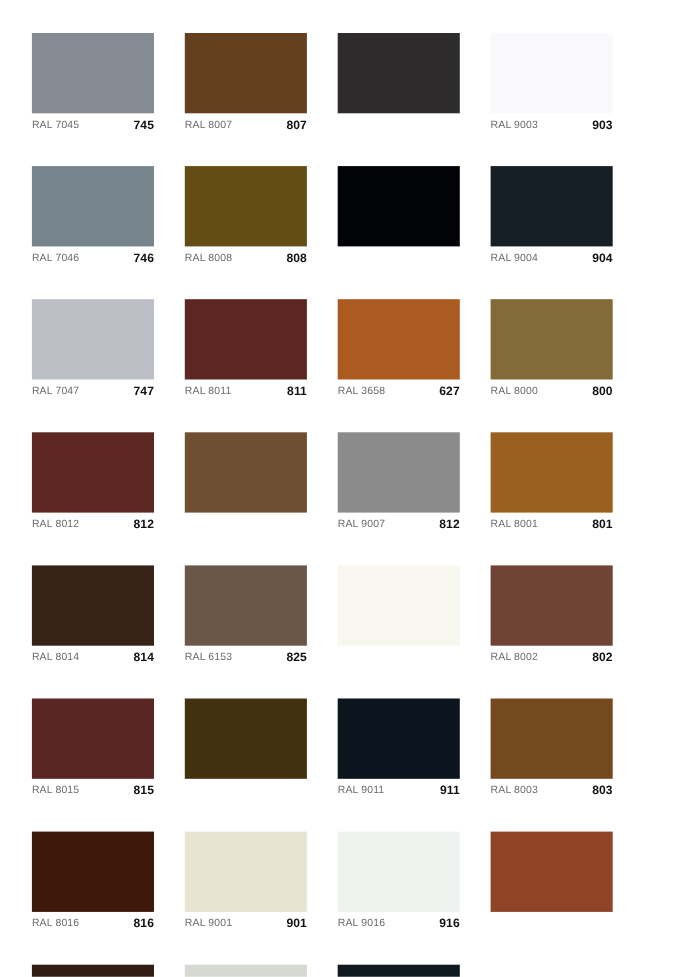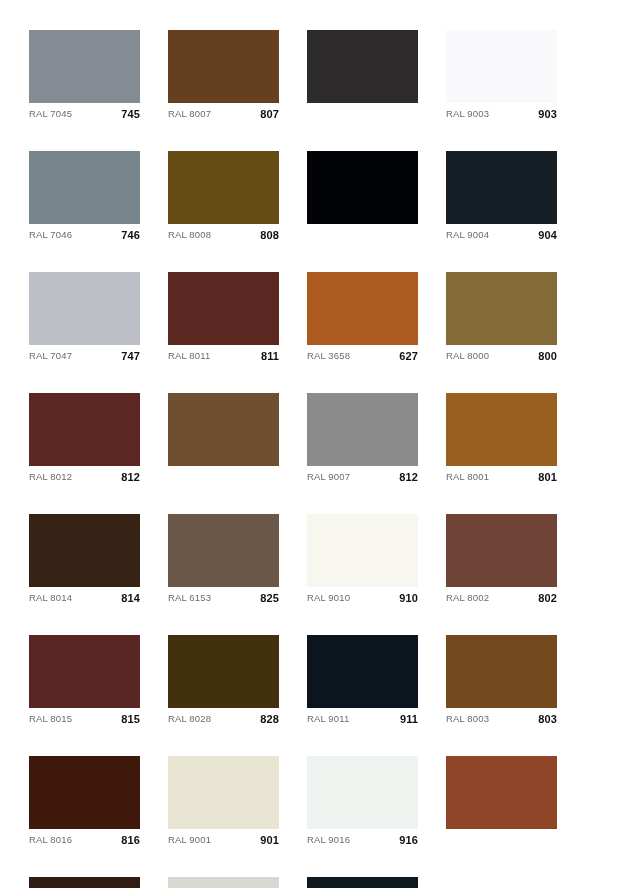--- a/index.html
+++ b/index.html
@@ -165,45 +165,37 @@
     </div>
     <div class="swatch-cell">
       <div class="swatch-chip" style="background-color: rgb(107, 87, 72);"></div>
       <div class="swatch-caption">
         <span class="swatch-name">RAL 6153</span>
         <span class="swatch-code">825</span>
       </div>
     </div>
     <div class="swatch-cell">
       <div class="swatch-chip" style="background-color: rgb(247, 247, 239);"></div>
-      <div class="swatch-caption">
-        <span class="swatch-name">RAL 9010</span>
-        <span class="swatch-code">910</span>
-      </div>
     </div>
     <div class="swatch-cell">
       <div class="swatch-chip" style="background-color: rgb(111, 68, 54);"></div>
       <div class="swatch-caption">
         <span class="swatch-name">RAL 8002</span>
         <span class="swatch-code">802</span>
       </div>
     </div>
     <div class="swatch-cell">
       <div class="swatch-chip" style="background-color: rgb(90, 38, 35);"></div>
       <div class="swatch-caption">
         <span class="swatch-name">RAL 8015</span>
         <span class="swatch-code">815</span>
       </div>
     </div>
     <div class="swatch-cell">
       <div class="swatch-chip" style="background-color: rgb(66, 48, 15);"></div>
-      <div class="swatch-caption">
-        <span class="swatch-name">RAL 8028</span>
-        <span class="swatch-code">828</span>
-      </div>
     </div>
     <div class="swatch-cell">
       <div class="swatch-chip" style="background-color: rgb(12, 21, 30);"></div>
       <div class="swatch-caption">
         <span class="swatch-name">RAL 9011</span>
         <span class="swatch-code">911</span>
       </div>
     </div>
     <div class="swatch-cell">
       <div class="swatch-chip" style="background-color: rgb(116, 73, 29);"></div>

